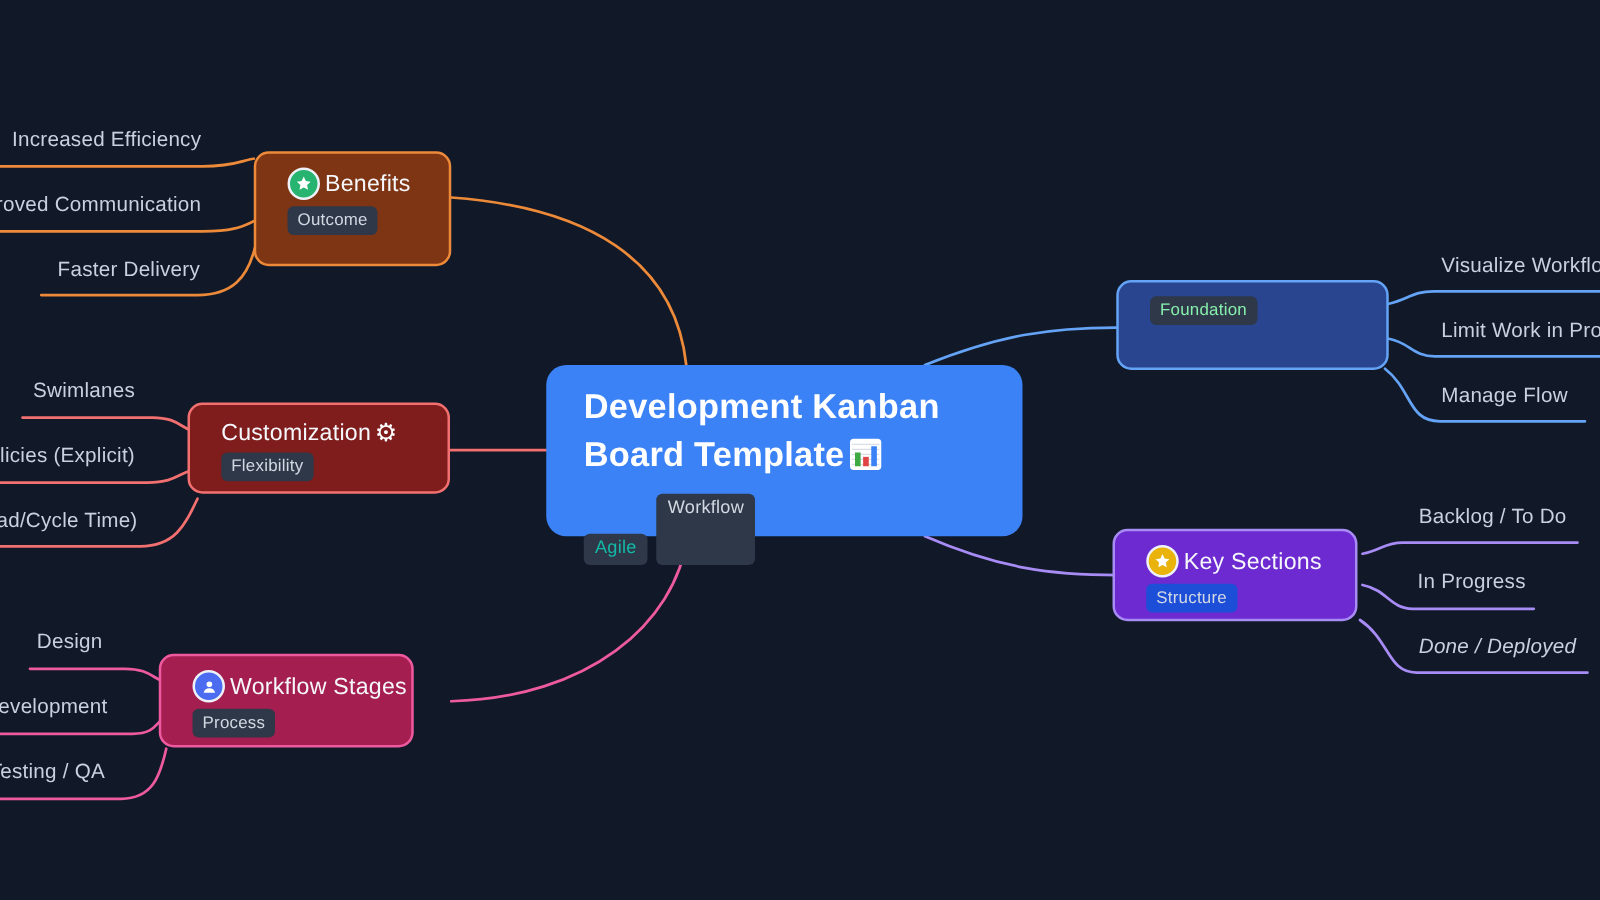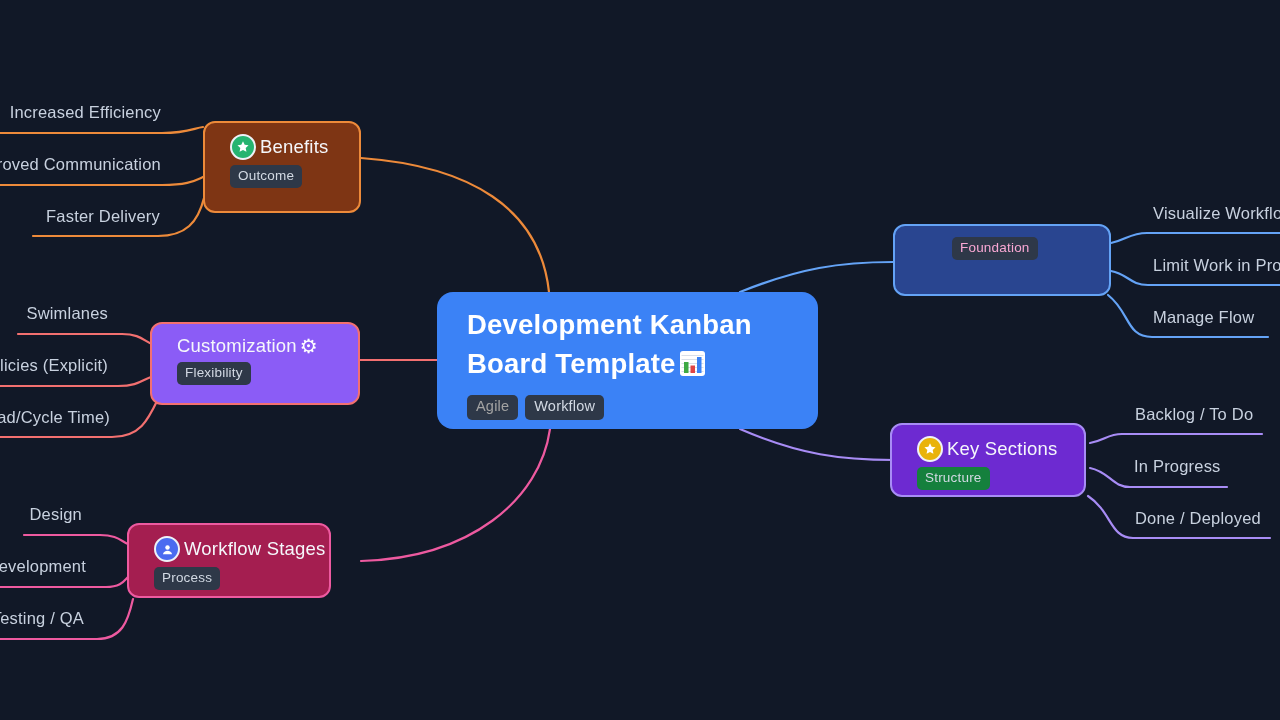--- a/index.html
+++ b/index.html
@@ -110,54 +110,54 @@
               <line x1="2.5" y1="13.5" x2="24.5" y2="13.5"></line>
               <line x1="2.5" y1="17.5" x2="24.5" y2="17.5"></line>
               <line x1="2.5" y1="21.5" x2="24.5" y2="21.5"></line>
             </g>
             <rect x="5" y="12" width="4.5" height="11" fill="#3fa944"></rect>
             <rect x="11.5" y="15.5" width="4.5" height="7.5" fill="#e04444"></rect>
             <rect x="18" y="7" width="4.5" height="16" fill="#3b82f6"></rect>
           </svg></span>
     </div>
     <div class="root-tags">
-      <span class="chip" style="background-color: rgb(46, 56, 72); color: #a3a3a3;">Agile</span>
+      <span class="chip" style="background-color: rgb(46, 56, 72); color: #14b8a6; margin-top: 32px;">Agile</span>
       <span class="chip" style="background-color: rgb(46, 56, 72); color: rgb(210, 217, 227);">Workflow</span>
     </div>
   </div>
 
   <div class="mm-node" style="left: 203px; top: 121px; width: 158px; height: 92px; background-color: rgb(126, 53, 20); border-color: rgb(237, 138, 58);">
     <div class="node-title-row">
       <span class="icon-circle" style="background-color: rgb(38, 180, 112);">
         <svg width="14" height="14" viewBox="0 0 24 24">
             <path d="M12 2l2.9 6.2 6.6.9-4.9 4.6 1.3 6.6L12 17l-5.9 3.3 1.3-6.6L2.5 9.1l6.6-.9z" fill="#ffffff"></path>
           </svg>
       </span>
       <span class="node-title">Benefits</span>
     </div>
     <span class="chip" style="background-color: rgb(46, 56, 72); color: rgb(210, 217, 227);">Outcome</span>
   </div>
 
   <div class="mm-node" style="left: 893px; top: 224px; width: 218px; height: 72px; background-color: rgb(41, 69, 144); border-color: rgb(100, 163, 246);">
-    <span class="chip" style="background-color: rgb(46, 56, 72); color: #f9a8d4; margin-left: 32px;">Foundation</span>
+    <span class="chip" style="background-color: rgb(46, 56, 72); color: #86efac;">Foundation</span>
   </div>
 
   <div class="mm-node" style="left: 890px; top: 423px; width: 196px; height: 74px; background-color: rgb(109, 42, 209); border-color: rgb(168, 140, 245);">
     <div class="node-title-row">
       <span class="icon-circle" style="background-color: rgb(233, 179, 11);">
         <svg width="14" height="14" viewBox="0 0 24 24">
             <path d="M12 2l2.9 6.2 6.6.9-4.9 4.6 1.3 6.6L12 17l-5.9 3.3 1.3-6.6L2.5 9.1l6.6-.9z" fill="#ffffff"></path>
           </svg>
       </span>
       <span class="node-title">Key Sections</span>
     </div>
-    <span class="chip" style="background-color: #15803d; color: rgb(210, 217, 227);">Structure</span>
+    <span class="chip" style="background-color: #1d4ed8; color: rgb(210, 217, 227);">Structure</span>
   </div>
 
-  <div class="mm-node" style="left: 150px; top: 322px; width: 210px; height: 83px; background-color: #8b5cf6; border-color: rgb(243, 112, 112);">
+  <div class="mm-node" style="left: 150px; top: 322px; width: 210px; height: 73px; background-color: #7f1d1d; border-color: rgb(243, 112, 112);">
     <div class="node-title-row">
       <span class="node-title">Customization</span>
       <span class="gear-glyph">⚙</span>
     </div>
     <span class="chip" style="background-color: rgb(46, 56, 72); color: rgb(210, 217, 227);">Flexibility</span>
   </div>
 
   <div class="mm-node" style="left: 127px; top: 523px; width: 204px; height: 75px; background-color: rgb(164, 30, 80); border-color: rgb(238, 90, 160);">
     <div class="node-title-row">
       <span class="icon-circle" style="background-color: rgb(75, 107, 240);">
@@ -174,21 +174,21 @@
   <div class="leaf" style="right:1119px; top:112px;">Increased Efficiency</div>
   <div class="leaf" style="right:1119px; top:164px;">Improved Communication</div>
   <div class="leaf" style="right:1120px; top:216px;">Faster Delivery</div>
 
   <div class="leaf" style="left:1153px; top:213px;">Visualize Workflow</div>
   <div class="leaf" style="left:1153px; top:265px;">Limit Work in Progress</div>
   <div class="leaf" style="left:1153px; top:317px;">Manage Flow</div>
 
   <div class="leaf" style="left:1135px; top:414px;">Backlog / To Do</div>
   <div class="leaf" style="left:1134px; top:466px;">In Progress</div>
-  <div class="leaf" style="left:1135px; top:518px;">Done / Deployed</div>
+  <div class="leaf" style="left:1135px; top:518px;font-style:italic;">Done / Deployed</div>
 
   <div class="leaf" style="right:1172px; top:313px;">Swimlanes</div>
   <div class="leaf" style="right:1172px; top:365px;">Policies (Explicit)</div>
   <div class="leaf" style="right:1170px; top:417px;">Metrics (Lead/Cycle Time)</div>
 
   <div class="leaf" style="right:1198px; top:514px;">Design</div>
   <div class="leaf" style="right:1194px; top:566px;">Development</div>
   <div class="leaf" style="right:1196px; top:618px;">Testing / QA</div>
 
 </div>

